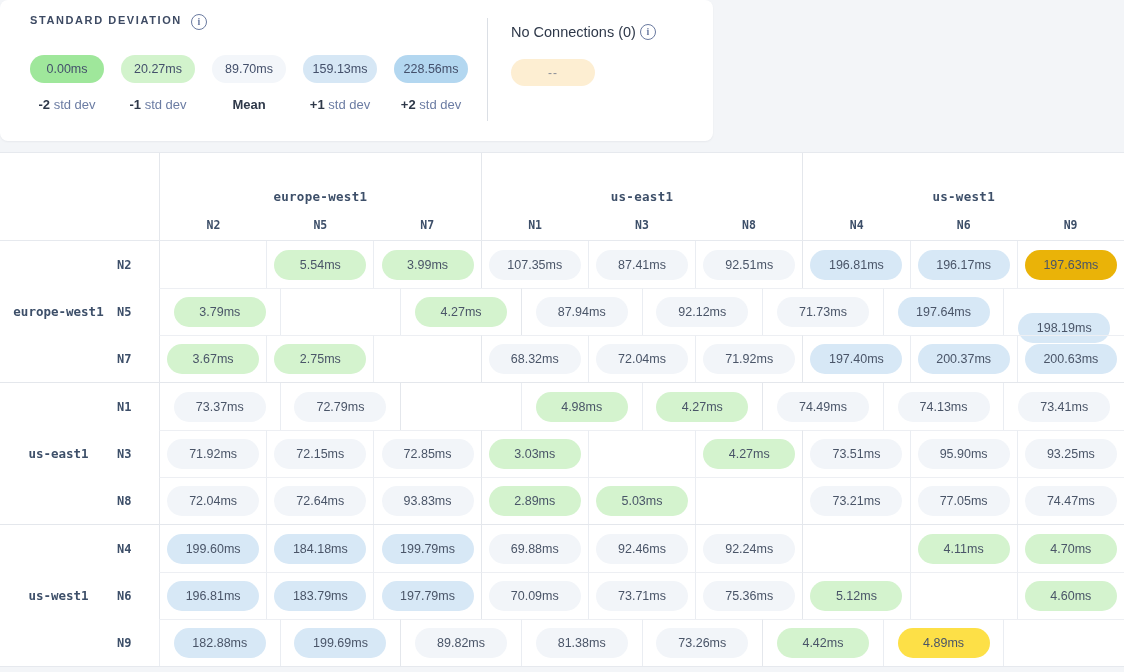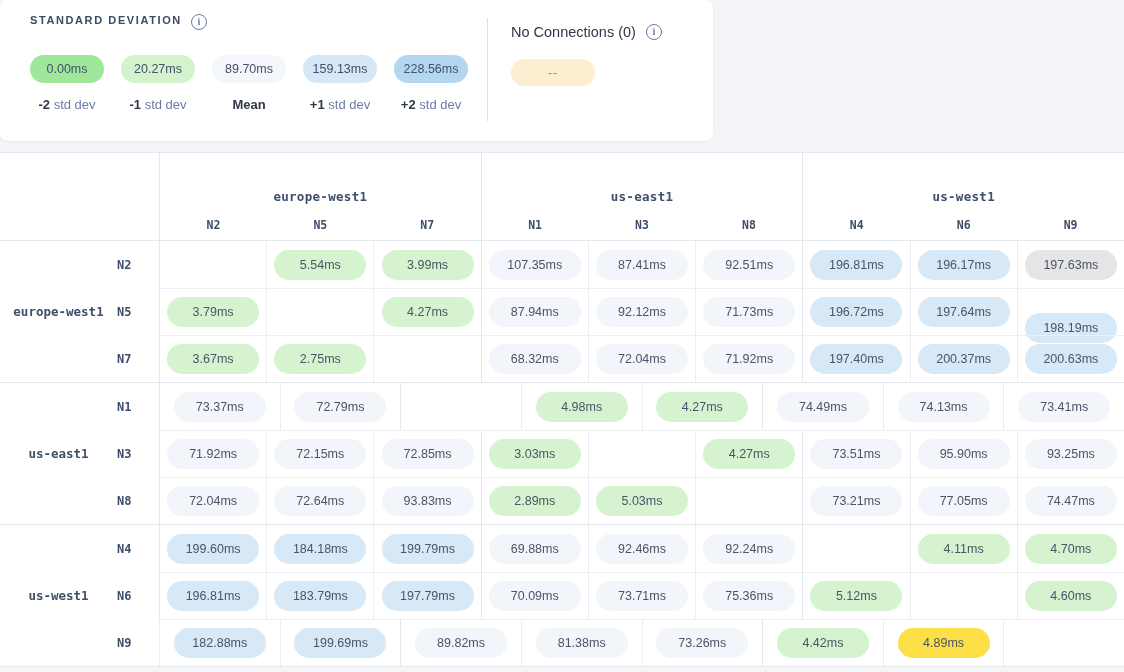--- a/index.html
+++ b/index.html
@@ -44,21 +44,21 @@
   .legend-label {
     margin-top:14px; font-size:13px; color:#6b7ca3; white-space:nowrap;
   }
   .legend-label b { color:#2e3849; font-weight:bold; }
   .legend-divider {
     position:absolute; left:487px; top:18px; width:1px; height:103px;
     background:#dbdfe5;
   }
   .no-conn-title {
     position:absolute; left:511px; top:24px;
-    display:flex; align-items:center; gap:10px;
+    display:flex; align-items:center; gap:4px;
     font-size:14.5px; color:#2e3849;
   }
   .no-conn-pill {
     position:absolute; left:511px; top:59px;
     width:84px; height:27px; border-radius:14px;
     display:flex; align-items:center; justify-content:center;
     font-size:12px; color:#8a8f98; letter-spacing:1px;
   }
 
   
@@ -217,21 +217,21 @@
             <div class="mcell">
               <div class="mpill" style="background: rgb(242, 245, 249);">92.51ms</div>
             </div>
             <div class="mcell group-start">
               <div class="mpill" style="background: rgb(215, 232, 246);">196.81ms</div>
             </div>
             <div class="mcell">
               <div class="mpill" style="background: rgb(215, 232, 246);">196.17ms</div>
             </div>
             <div class="mcell">
-              <div class="mpill" style="background: #e5e5e5;">197.63ms</div>
+              <div class="mpill" style="background: #eab308;">197.63ms</div>
             </div>
           </div>
         </div>
         <div class="mrow">
           <div class="row-label">
             <span class="region">europe-west1</span>
             <span class="node">N5</span>
           </div>
           <div class="mcells">
             <div class="mcell group-start">
@@ -243,23 +243,20 @@
             </div>
             <div class="mcell group-start">
               <div class="mpill" style="background: rgb(242, 245, 249);">87.94ms</div>
             </div>
             <div class="mcell">
               <div class="mpill" style="background: rgb(242, 245, 249);">92.12ms</div>
             </div>
             <div class="mcell">
               <div class="mpill" style="background: rgb(242, 245, 249);">71.73ms</div>
             </div>
-            <div class="mcell group-start">
-              <div class="mpill" style="background: rgb(215, 232, 246);">196.72ms</div>
-            </div>
             <div class="mcell">
               <div class="mpill" style="background: rgb(215, 232, 246);">197.64ms</div>
             </div>
             <div class="mcell">
               <div class="mpill" style="background: rgb(215, 232, 246); margin-top: 32px;">198.19ms</div>
             </div>
           </div>
         </div>
         <div class="mrow">
           <div class="row-label">

